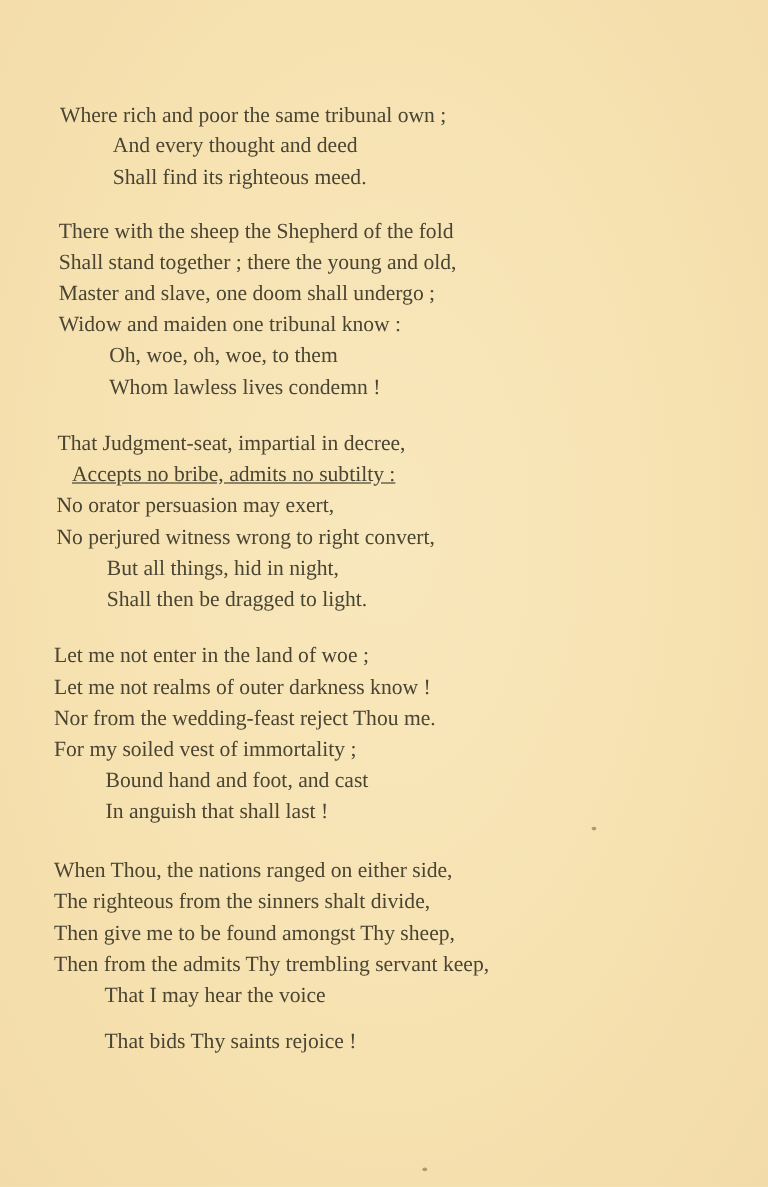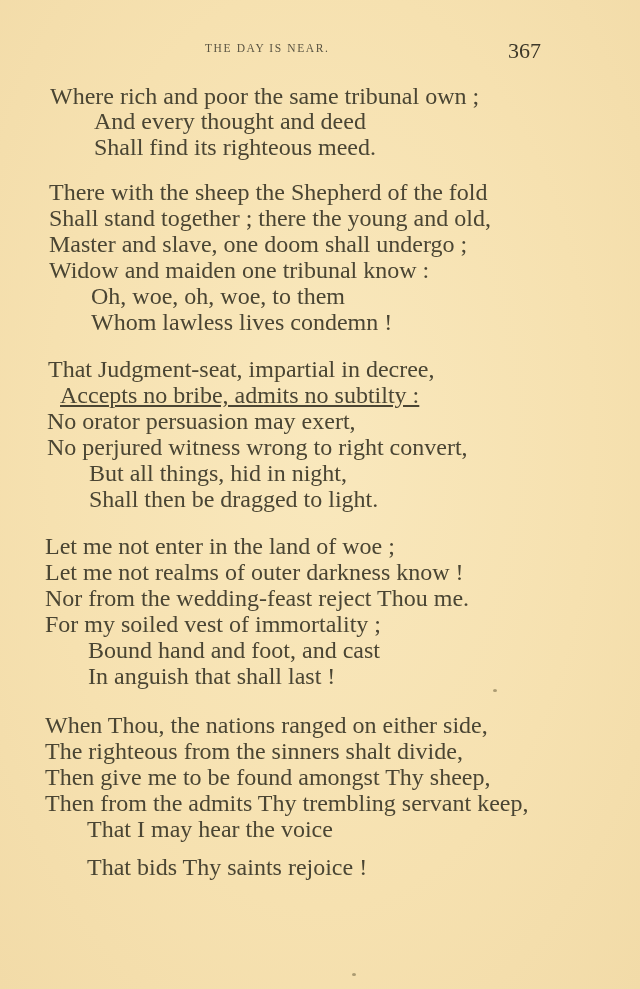--- a/index.html
+++ b/index.html
@@ -20,36 +20,32 @@
   .running-title {
     position: absolute; left: 205px; top: 6px;
     font-size: 11.5px; letter-spacing: 1.6px; color: #5a5442;
   }
   .page-number {
     position: absolute; left: 508px; top: 2px;
     font-size: 22px; color: #3d3829;
   }
   .line {
     position: absolute; white-space: nowrap;
-    font-size: 24px; line-height: 26px; color: #4a4533;
+    font-size: 18px; line-height: 26px; color: #4a4533;
   }
   .stain {
     position: absolute; width: 4px; height: 3px; background: #7a6c4a; border-radius: 50%;
     opacity: .6;
   }
 </style>
 </head>
 <body>
 
 <div class="page">
 
-  <div class="header">
-    <span class="running-title">THE DAY IS NEAR.</span>
-    <span class="page-number">367</span>
-  </div>
 
   <div>
     <div class="line" style="left:50px; top:83px;">Where rich and poor the same tribunal own ;</div>
     <div class="line" style="left:94px; top:108px;">And every thought and deed</div>
     <div class="line" style="left:94px; top:134px;">Shall find its righteous meed.</div>
   </div>
 
   <div>
     <div class="line" style="left:49px; top:179px;">There with the sheep the Shepherd of the fold</div>
     <div class="line" style="left:49px; top:205px;">Shall stand together ; there the young and old,</div>

